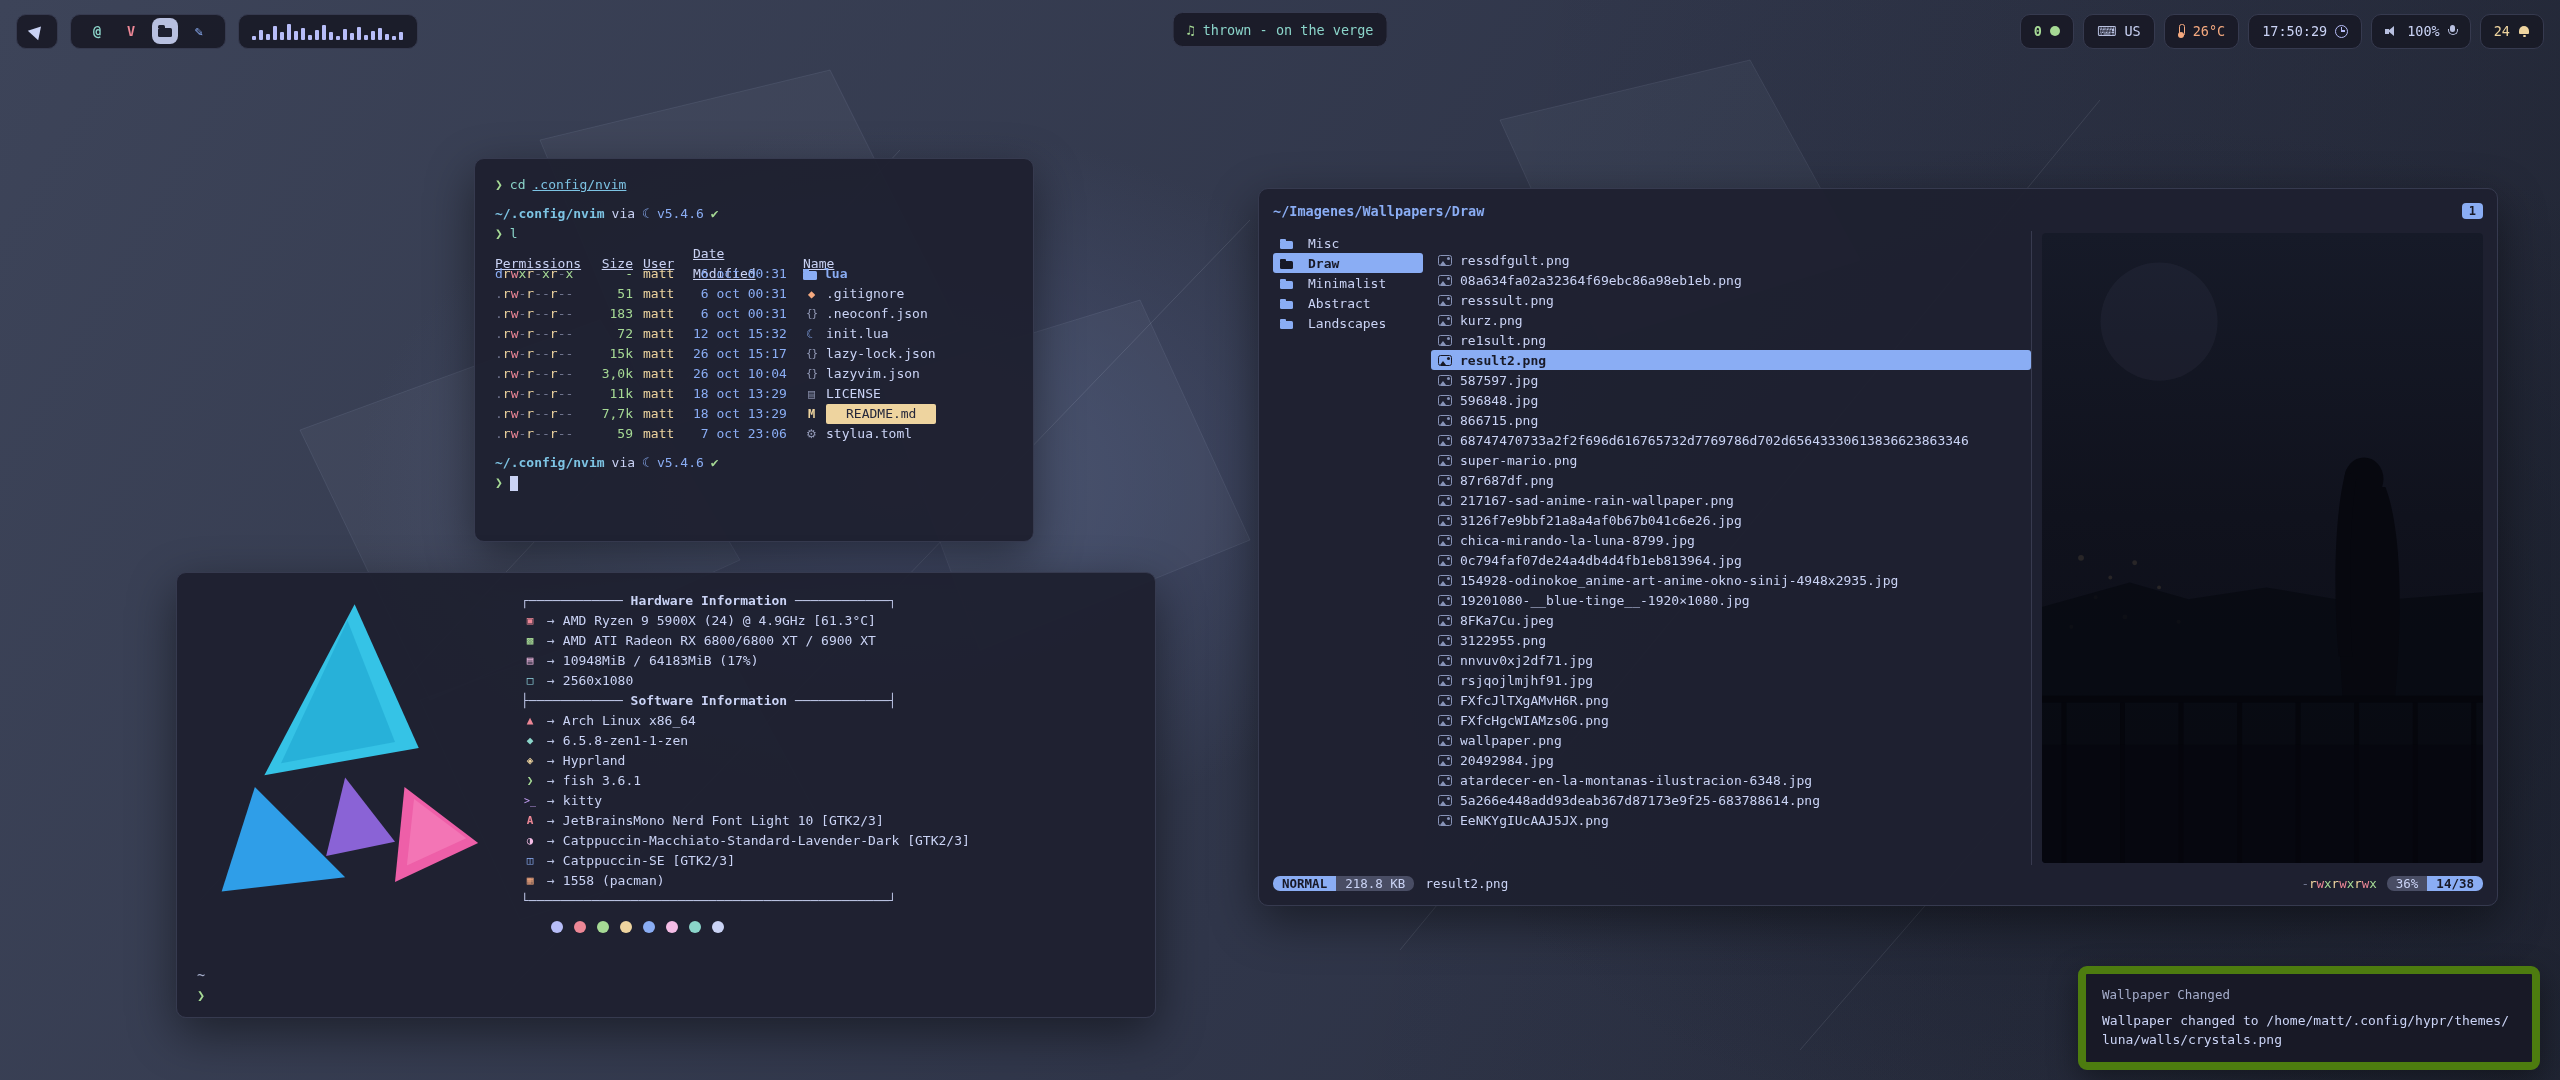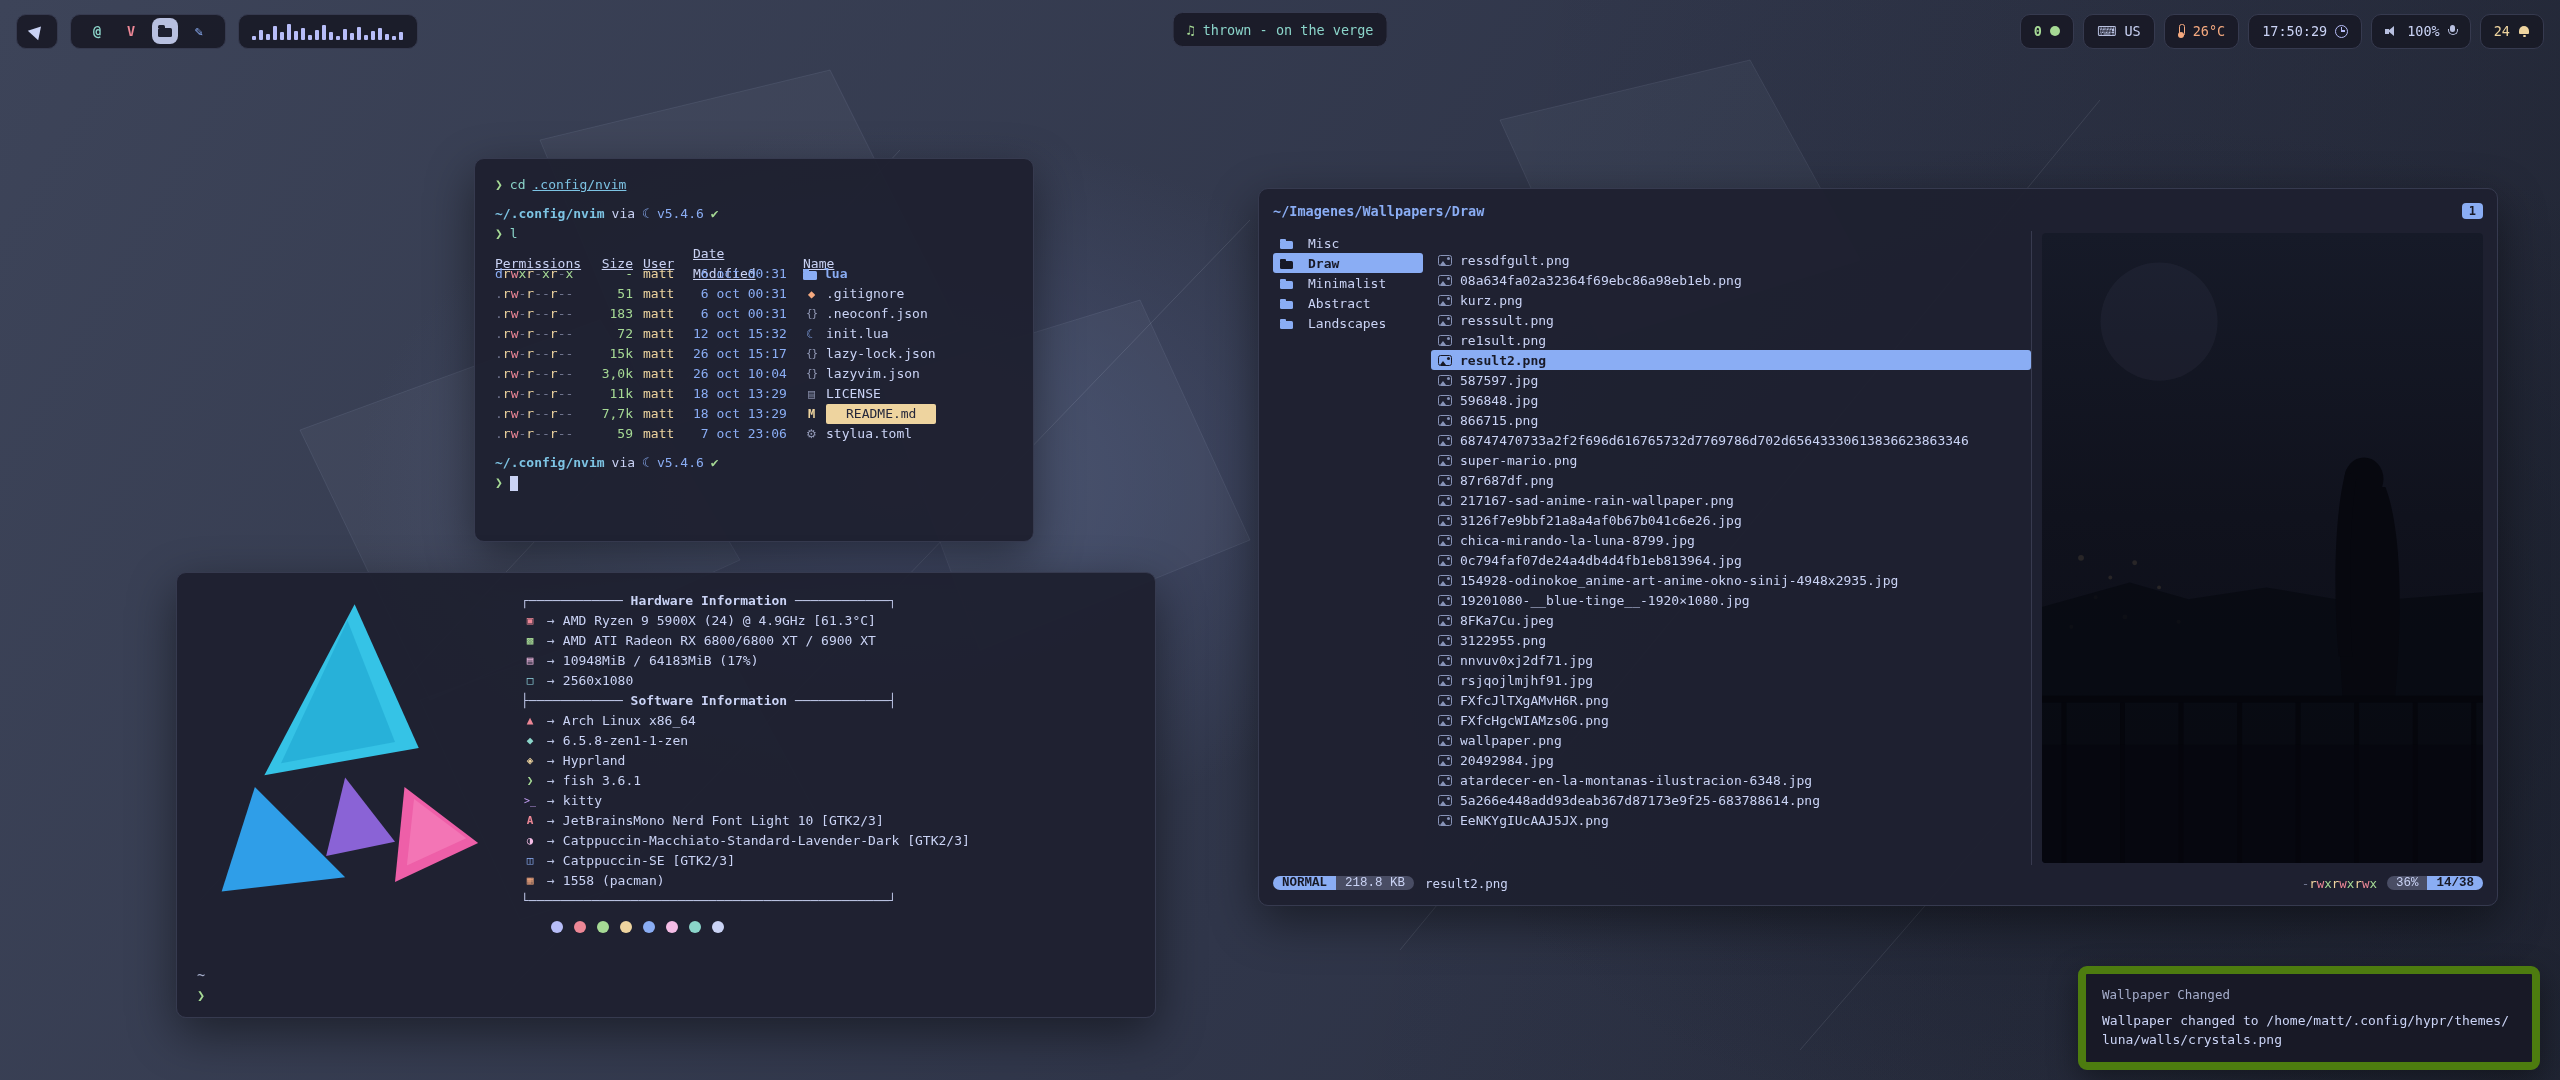--- a/index.html
+++ b/index.html
@@ -143,21 +143,21 @@
   .file-row.selected .ename{color:#181926;font-weight:700;}
   .img-ico{position:relative;width:14px;height:11px;flex:0 0 auto;color:#8894b8;border:1.3px solid currentColor;border-radius:2.5px;display:inline-block;}
   .img-ico::before{content:"";position:absolute;top:1px;right:1.5px;width:3px;height:3px;border-radius:50%;background:currentColor;}
   .img-ico::after{content:"";position:absolute;bottom:0;left:0.5px;width:0;height:0;border-left:3.5px solid transparent;border-right:3.5px solid transparent;border-bottom:4.5px solid currentColor;}
   .file-row.selected .img-ico{color:#181926;}
   .fm-preview{width:452px;border-left:1px solid rgba(73,77,100,0.6);padding:2px 0 2px 10px;}
   .preview-art{width:100%;height:100%;border-radius:4px;position:relative;overflow:hidden;
      background:linear-gradient(180deg,#161a28 0%,#10121d 45%,#0a0c15 100%);}
   .preview-art svg{position:absolute;inset:0;width:100%;height:100%;}
   .fm-status{display:flex;align-items:center;height:24px;margin-top:6px;font-size:12.5px;}
-  .chip{padding:0 9px;font-family:Liberation Mono, monospace;}
+  .chip{padding:0 9px;}
   .chip.mode{background:#8aadf4;color:#181926;border-radius:7px 0 0 7px;font-weight:700;}
   .chip.szc{background:#494d64;color:#cad3f5;border-radius:0 7px 7px 0;}
   .fm-file{margin-left:11px;color:#cad3f5;}
   .fm-right{margin-left:auto;display:flex;align-items:center;}
   .perm-str{margin-right:10px;}
   .chip.pct{background:#494d64;color:#cad3f5;border-radius:7px 0 0 7px;}
   .chip.pos{background:#8aadf4;color:#181926;border-radius:0 7px 7px 0;font-weight:700;}
 
   
   #notif{left:2078px;top:966px;width:462px;min-height:98px;padding:13px 16px;border:8px solid #4d7c0f;
@@ -524,25 +524,25 @@
       <div class="file-row">
           <span class="img-ico"></span>
           <span class="ename">ressdfgult.png</span>
         </div>
         <div class="file-row">
           <span class="img-ico"></span>
           <span class="ename">08a634fa02a32364f69ebc86a98eb1eb.png</span>
         </div>
         <div class="file-row">
           <span class="img-ico"></span>
+          <span class="ename">resssult.png</span>
+        </div>
+        <div class="file-row">
+          <span class="img-ico"></span>
           <span class="ename">kurz.png</span>
-        </div>
-        <div class="file-row">
-          <span class="img-ico"></span>
-          <span class="ename">resssult.png</span>
         </div>
         <div class="file-row">
           <span class="img-ico"></span>
           <span class="ename">re1sult.png</span>
         </div>
         <div class="file-row selected">
           <span class="img-ico"></span>
           <span class="ename">result2.png</span>
         </div>
         <div class="file-row">

